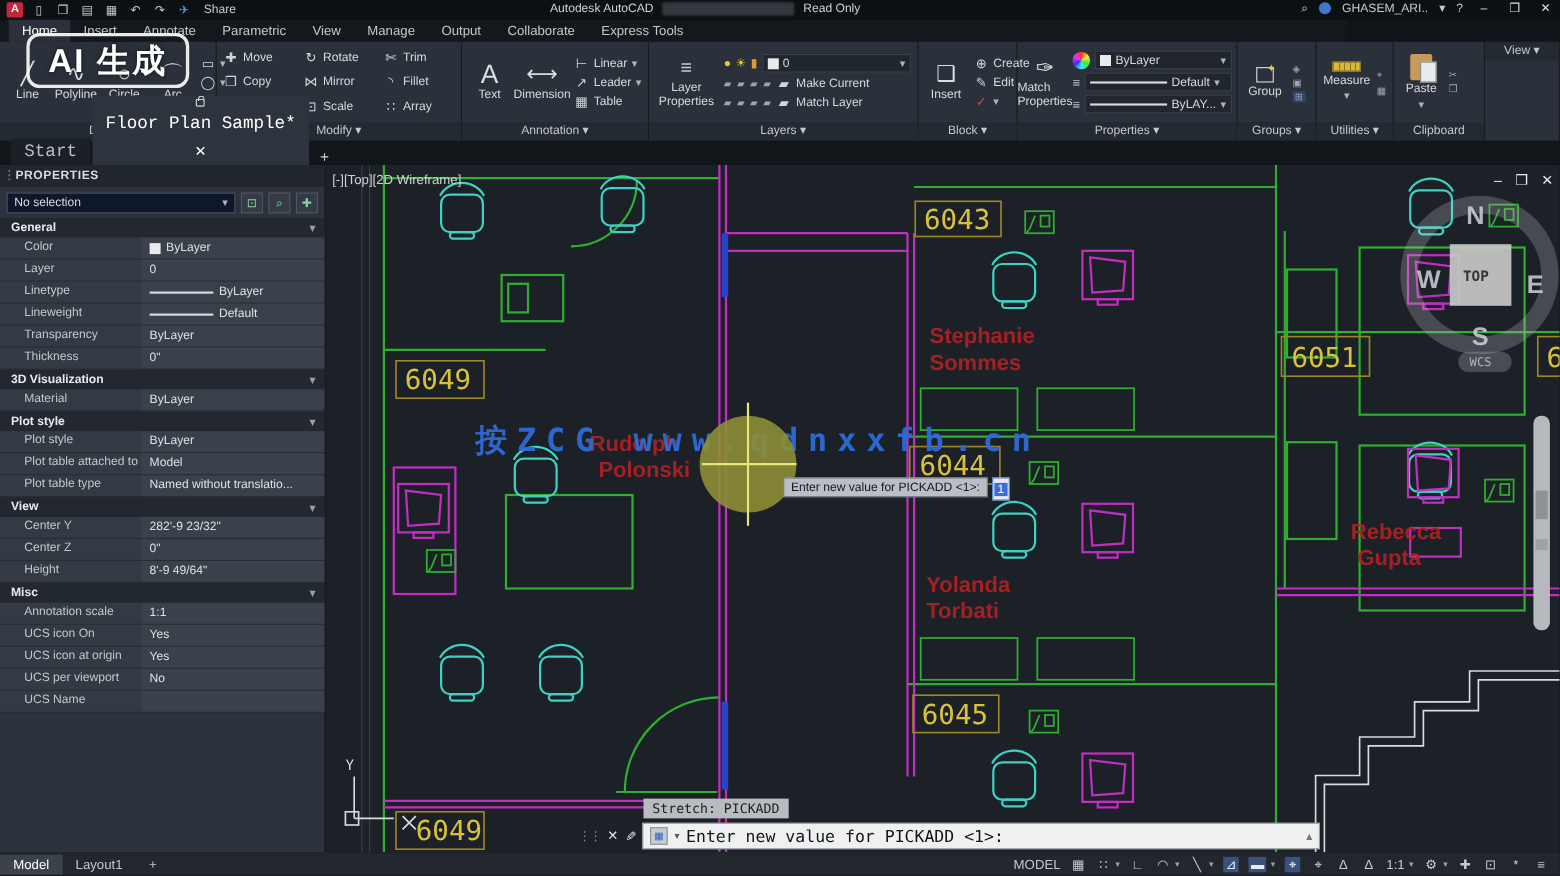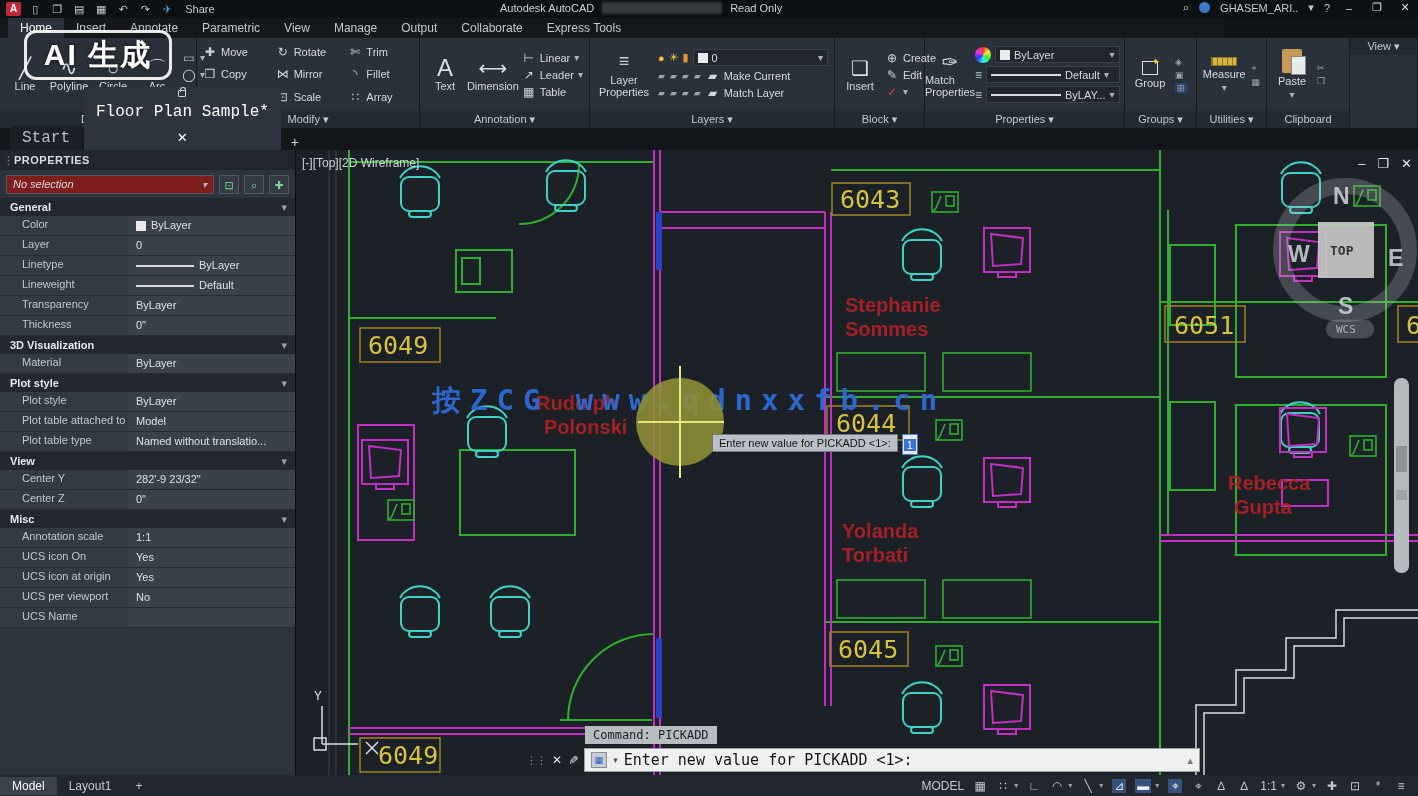--- a/index.html
+++ b/index.html
@@ -70,22 +70,22 @@
     border:1px solid #cfd3d7; border-bottom:none; border-radius:3px 3px 0 0; }
   .newtab { color:#cfd3d7; font-size:14px; padding:0 8px; }
 
   
   #palette { position:absolute; left:0; top:150px; width:296px; height:625px;
     background:#2d333c; border-right:1px solid #0c0e11; }
   #pal-title { height:20px; background:#21262d; color:#d8dcdf; font-weight:bold;
     letter-spacing:.5px; padding-left:14px; line-height:20px; font-size:11px; position:relative; }
   #pal-title::before { content:"⋮"; position:absolute; left:3px; color:#6a7077; }
   #pal-selector { height:28px; display:flex; align-items:center; gap:5px; padding:0 6px; }
-  #sel-combo { flex:1; height:19px; background:#7f1d1d; border:1px solid #50575f;
-    display:flex; align-items:center; justify-content:space-between; padding:0 6px; color:#d8dcdf;font-style:italic; }
+  #sel-combo { flex:1; height:19px; background:#0f172a; border:1px solid #50575f;
+    display:flex; align-items:center; justify-content:space-between; padding:0 6px; color:#d8dcdf; }
   .pal-tool { width:20px; height:19px; background:#343b44; border:1px solid #50575f;
     text-align:center; line-height:18px; color:#7fd3a0; font-size:11px; }
   .psec { height:18px; background:#232830; color:#e6eaee; font-weight:bold;
     display:flex; justify-content:space-between; align-items:center; padding:0 8px 0 10px; }
   .psec .chev { color:#9aa0a6; font-weight:normal; }
   .prow { height:20px; display:flex; border-bottom:1px solid #272c34; }
   .plabel { width:128px; padding-left:22px; line-height:17px; color:#c3c8cd;
     background:#333a43; white-space:nowrap; overflow:hidden; }
   .pval { flex:1; line-height:17px; padding-left:8px; color:#dde1e5; background:#3a414b;
     white-space:nowrap; overflow:hidden; display:flex; align-items:center; gap:5px; }
@@ -544,20 +544,24 @@
       <span class="chev">▾</span>
     </div>
   <div class="prow">
       <span class="plabel">Center Y</span>
       <span class="pval">282'-9 23/32"</span>
     </div>
   <div class="prow">
       <span class="plabel">Center Z</span>
       <span class="pval">0"</span>
     </div>
+  <div class="prow">
+      <span class="plabel">Height</span>
+      <span class="pval">8'-9 49/64"</span>
+    </div>
 
   <div class="psec">
       <span>Misc</span>
       <span class="chev">▾</span>
     </div>
   <div class="prow">
       <span class="plabel">Annotation scale</span>
       <span class="pval">1:1</span>
     </div>
   <div class="prow">
@@ -762,21 +766,21 @@
     <span>–</span>
     <span>❐</span>
     <span>✕</span>
   </div>
   <div class="ov" id="tooltip">
     <span class="tt-box">Enter new value for PICKADD &lt;1&gt;:</span>
     <span class="tt-val">
         <span>1</span>
       </span>
   </div>
-  <div class="ov" id="cmd-history">Command: PICKADD</div>
+  <div class="ov" id="cmd-history">Stretch: PICKADD</div>
   <div class="ov" id="cmd-row">
     <span class="cmd-grip">⋮⋮</span>
     <span class="cmd-x">✕</span>
     <span class="cmd-wrench">✎</span>
     <div id="cmd-bar">
       <span class="cmd-ic">▦</span>
       <span class="chev">▾</span>
       <span id="cmd-text">Enter new value for PICKADD &lt;1&gt;:</span>
       <span class="up">▴</span>
     </div>

